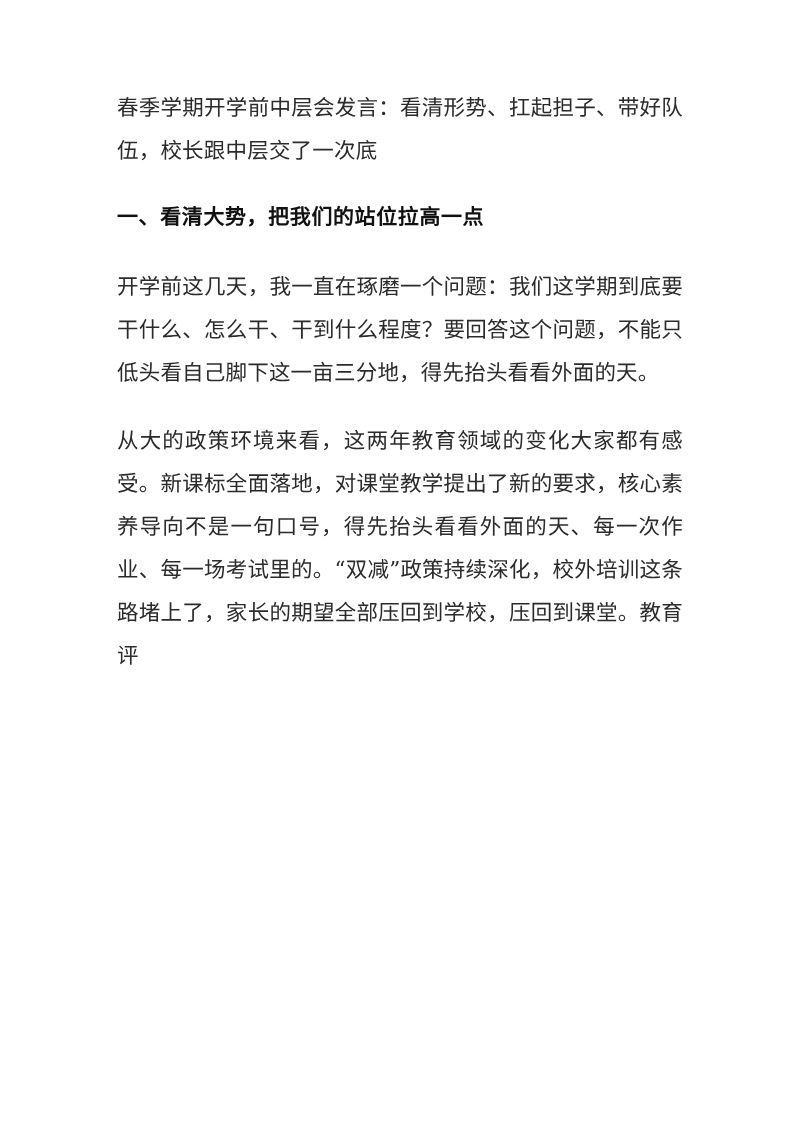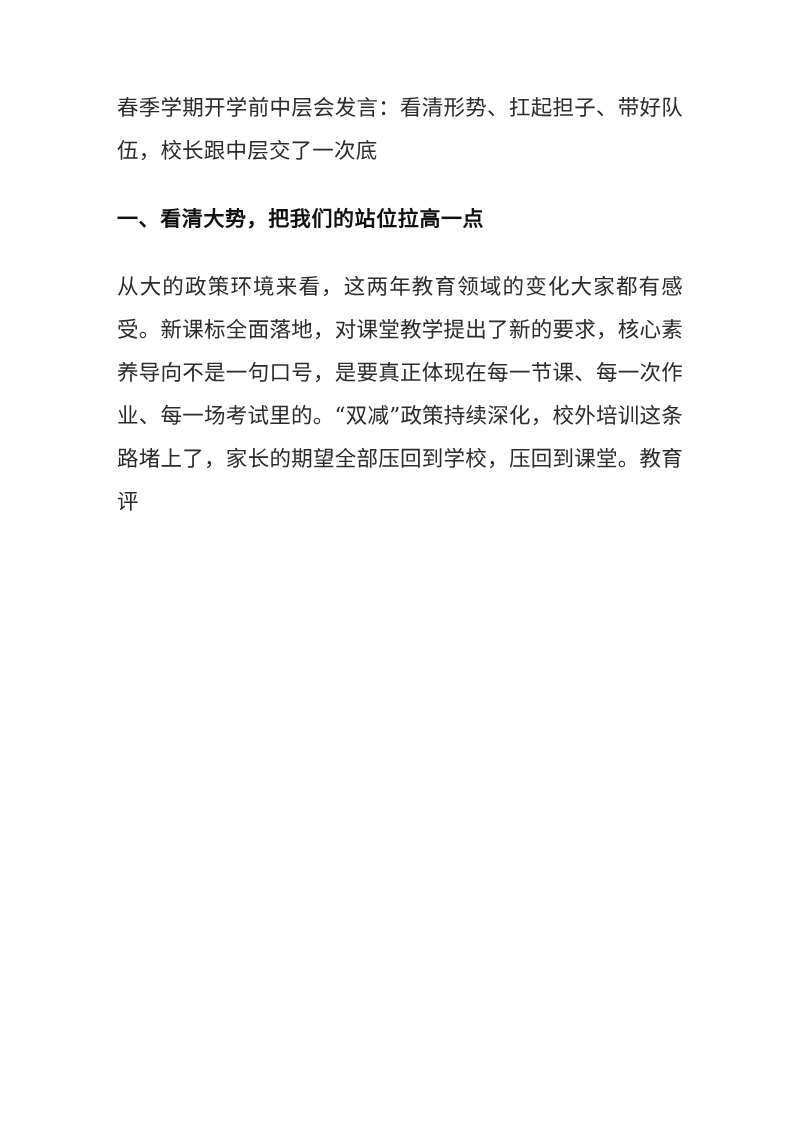--- a/index.html
+++ b/index.html
@@ -36,21 +36,21 @@
     letter-spacing: 0.2px;
     word-break: break-all;
     -webkit-font-smoothing: antialiased;
   }
 
   .para.title-para {
     margin-bottom: 25px;
   }
 
   .para.heading {
-    font-family: Liberation Sans, sans-serif;
+    font-family: Liberation Mono, monospace;
     font-weight: bold;
     color: #111111;
     font-size: 21px;
     letter-spacing: 0.6px;
     margin-bottom: 25px;
   }
 
   .para.salutation {
     margin-bottom: 25px;
   }
@@ -65,17 +65,18 @@
 <div class="page">
   <div class="doc-body">
 
     <p class="para title-para">春季学期开学前中层会发言：看清形势、扛起担子、带好队伍，校长跟中层交了一次底</p>
 
 
 
 
     <p class="para heading">一、看清大势，把我们的站位拉高一点</p>
 
+    <p class="para">开学前这几天，我一直在琢磨一个问题：我们这学期到底要干什么、怎么干、干到什么程度？要回答这个问题，不能只低头看自己脚下这一亩三分地，得先抬头看看外面的天。</p>
 
-    <p class="para">从大的政策环境来看，这两年教育领域的变化大家都有感受。新课标全面落地，对课堂教学提出了新的要求，核心素养导向不是一句口号，是要真正体现在每一节课、每一次作业、每一场考试里的。“双减”政策持续深化，校外培训这条路堵上了，家长的期望全部压回到学校，压回到课堂。教育评</p>
+    <p class="para">从大的政策环境来看，这两年教育领域的变化大家都有感受。新课标全面落地，对课堂教学提出了新的要求，核心素养导向不是一句口号，得先抬头看看外面的天、每一次作业、每一场考试里的。“双减”政策持续深化，校外培训这条路堵上了，家长的期望全部压回到学校，压回到课堂。教育评</p>
 
   </div>
 </div>
 
 </body></html>

